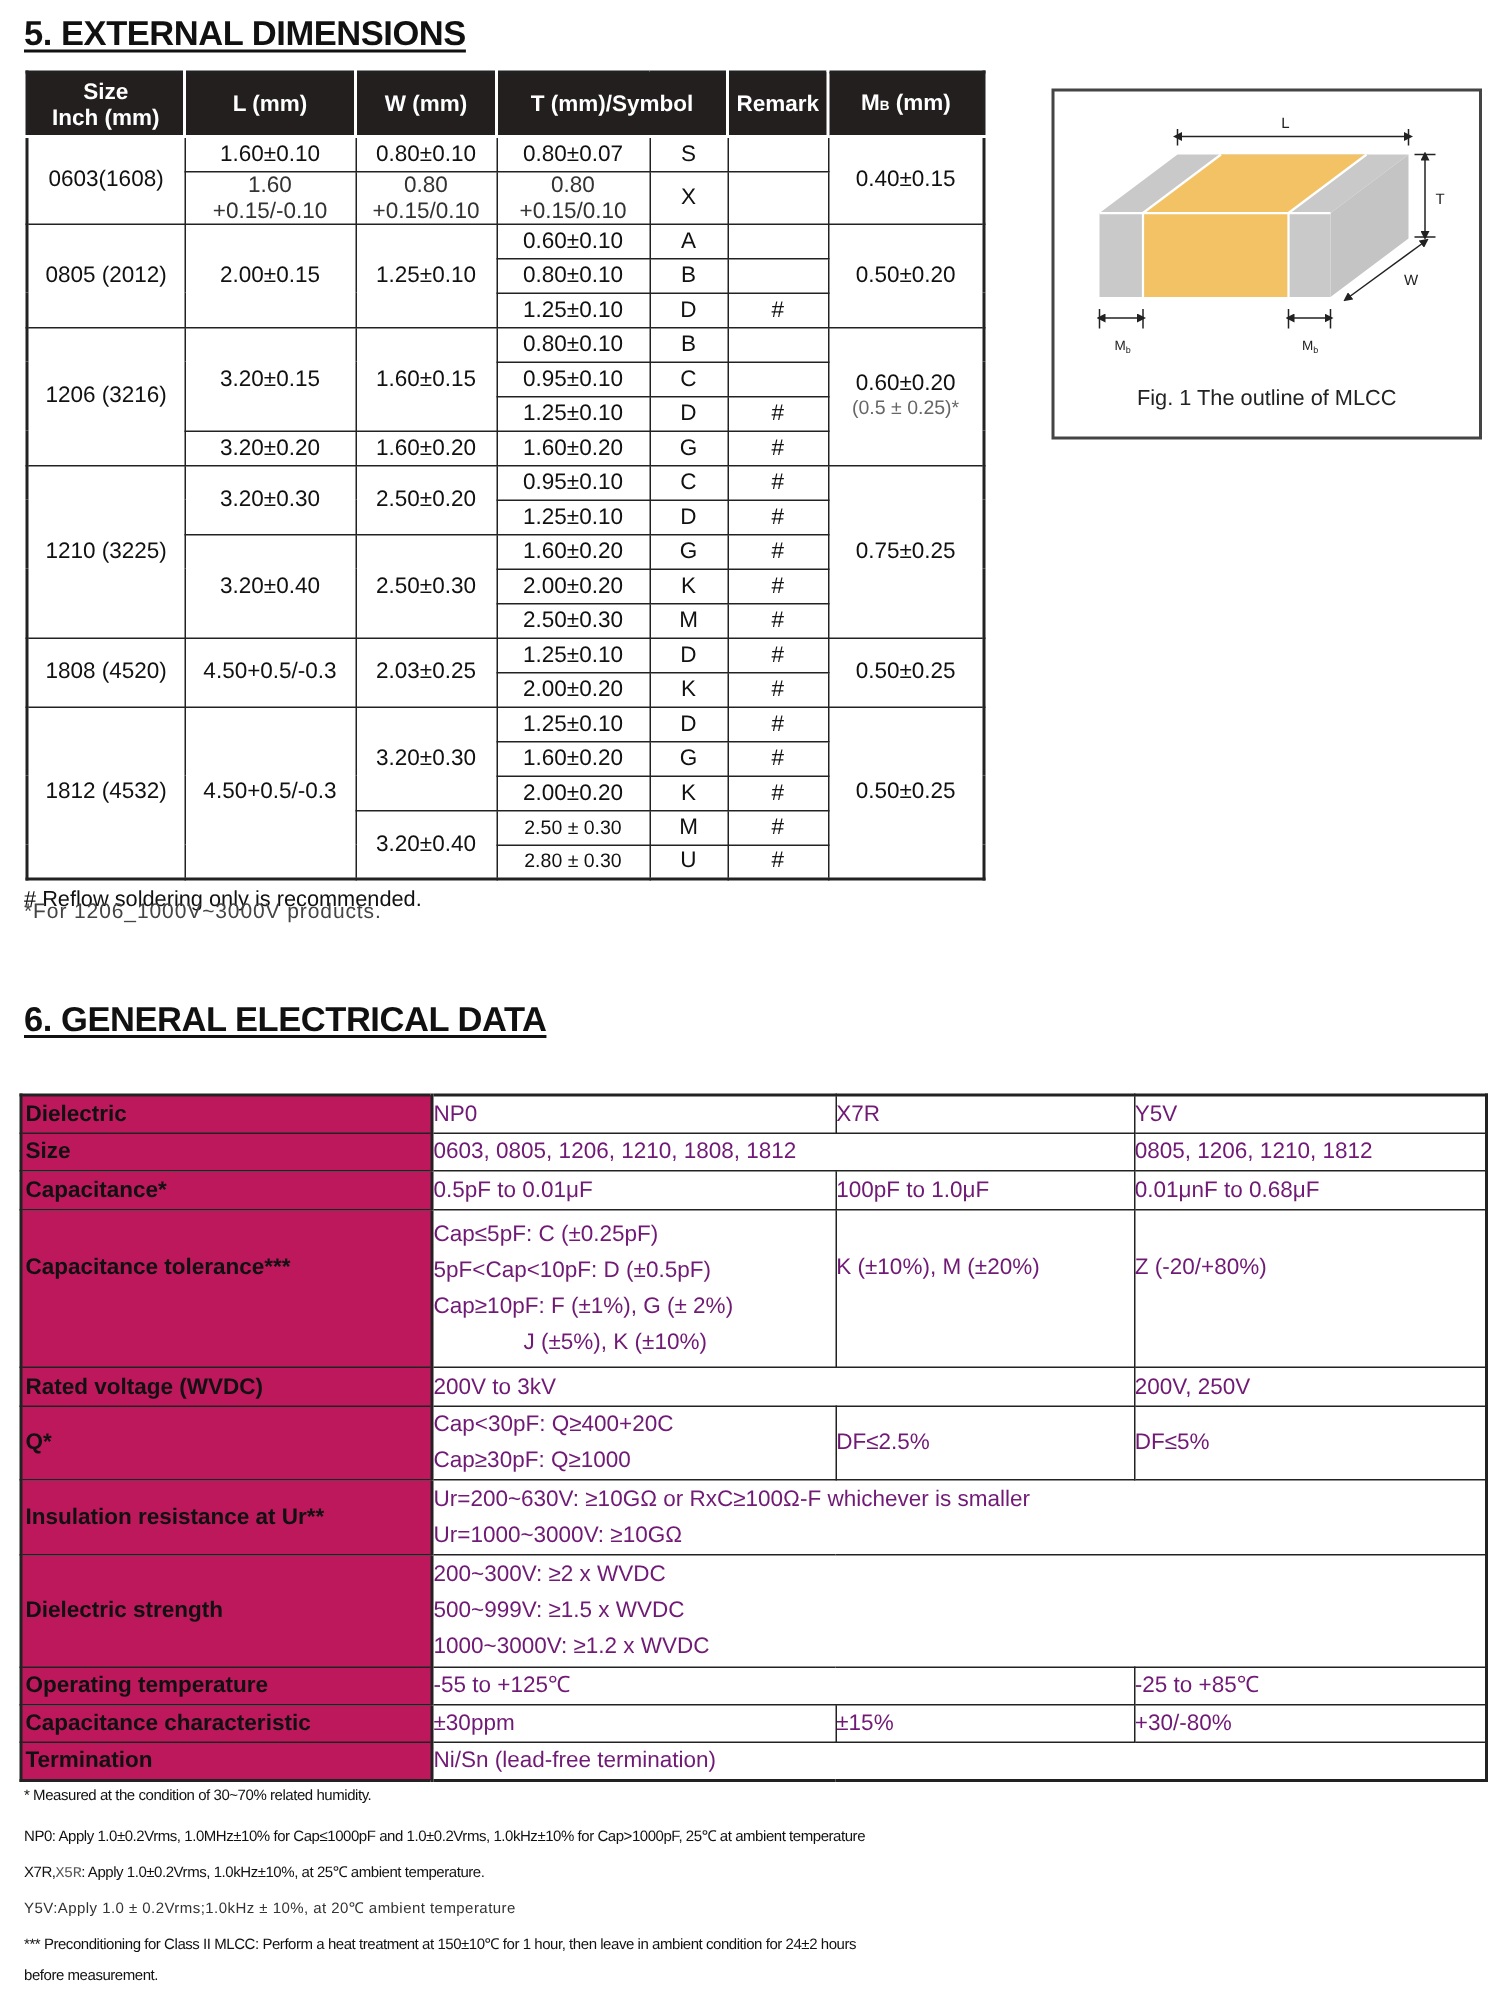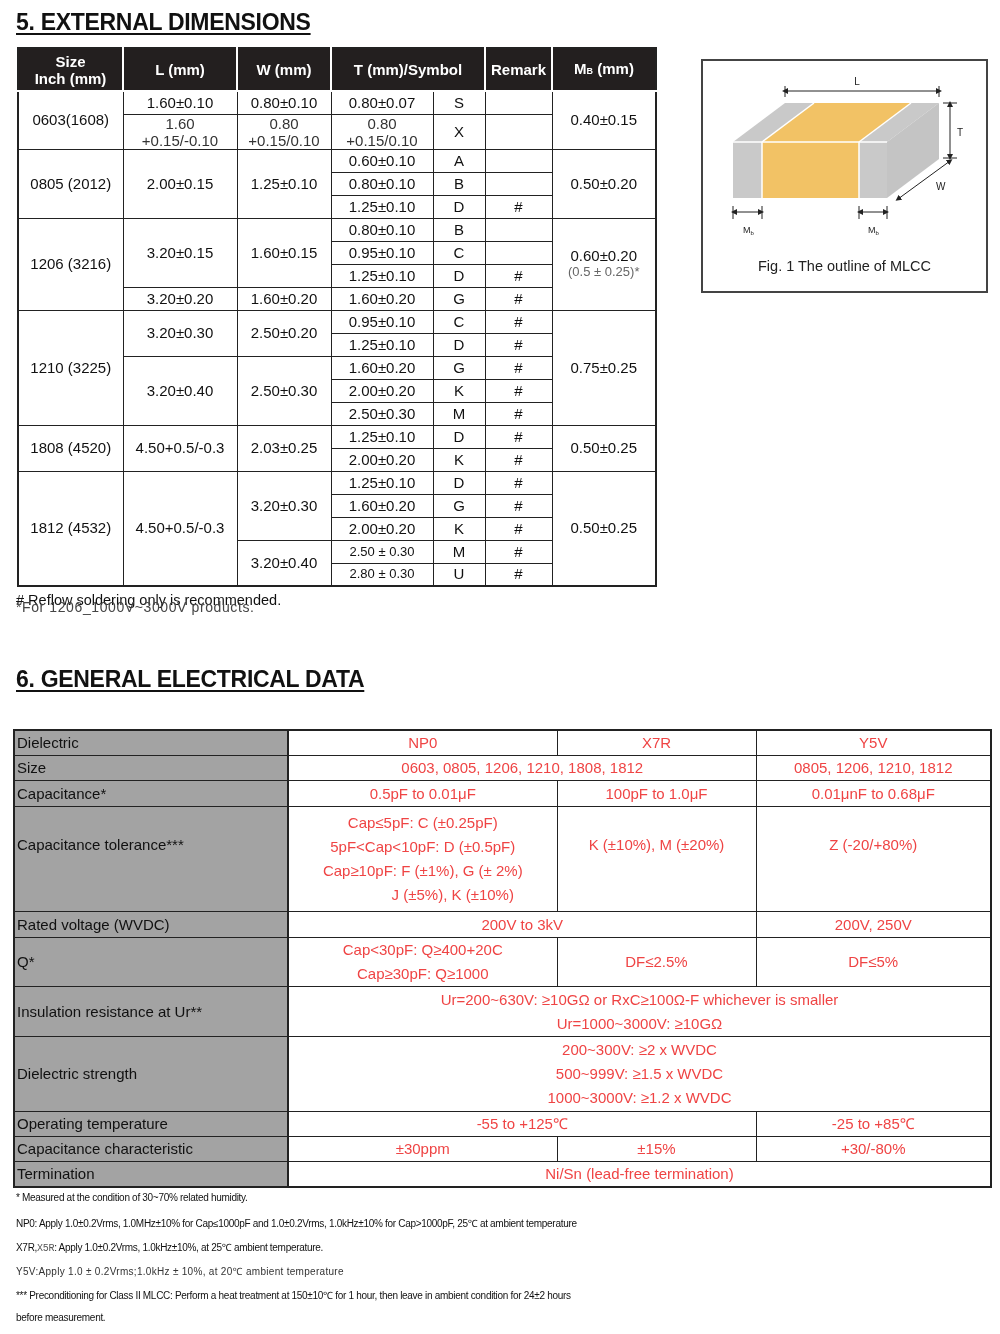--- a/index.html
+++ b/index.html
@@ -37,24 +37,24 @@
   
   #figure {
     position: absolute; left: 701px; top: 59px; width: 287px; height: 234px;
     border: 2px solid #444; background: #fff;
   }
   #fig-caption { position: absolute; left: 0; width: 100%; top: 197px; text-align: center; font-size: 14.5px; color: #222; }
 
   
   #elec { left: 13px; top: 729px; width: 977px; border: 2px solid #222; }
   #elec td {
-    border: 1.5px solid #222; font-size: 15px; text-align: center; padding: 0; color: #ef4444; line-height: 24px;
+    border: 1.5px solid #222; font-size: 15px; text-align: left; padding: 0; color: #701a75; line-height: 24px;
   }
   #elec td.lbl {
-    background: #a3a3a3; font-weight: normal; text-align: left; padding-left: 2px; color: #111;
+    background: #be185d; font-weight: bold; text-align: left; padding-left: 2px; color: #111;
     border-right: 2px solid #222;
   }
   .ml { display: block; }
 
   .fnote { position: absolute; left: 16px; font-size: 10px; color: #111; letter-spacing: -0.3px; white-space: nowrap; }
   #n1 { top: 1192px; }
   #n2 { top: 1216px; }
   #n3 { top: 1240px; }
   #n4 { top: 1264px; color: #333; letter-spacing: 0.3px; }
   #n5 { top: 1288px; }

